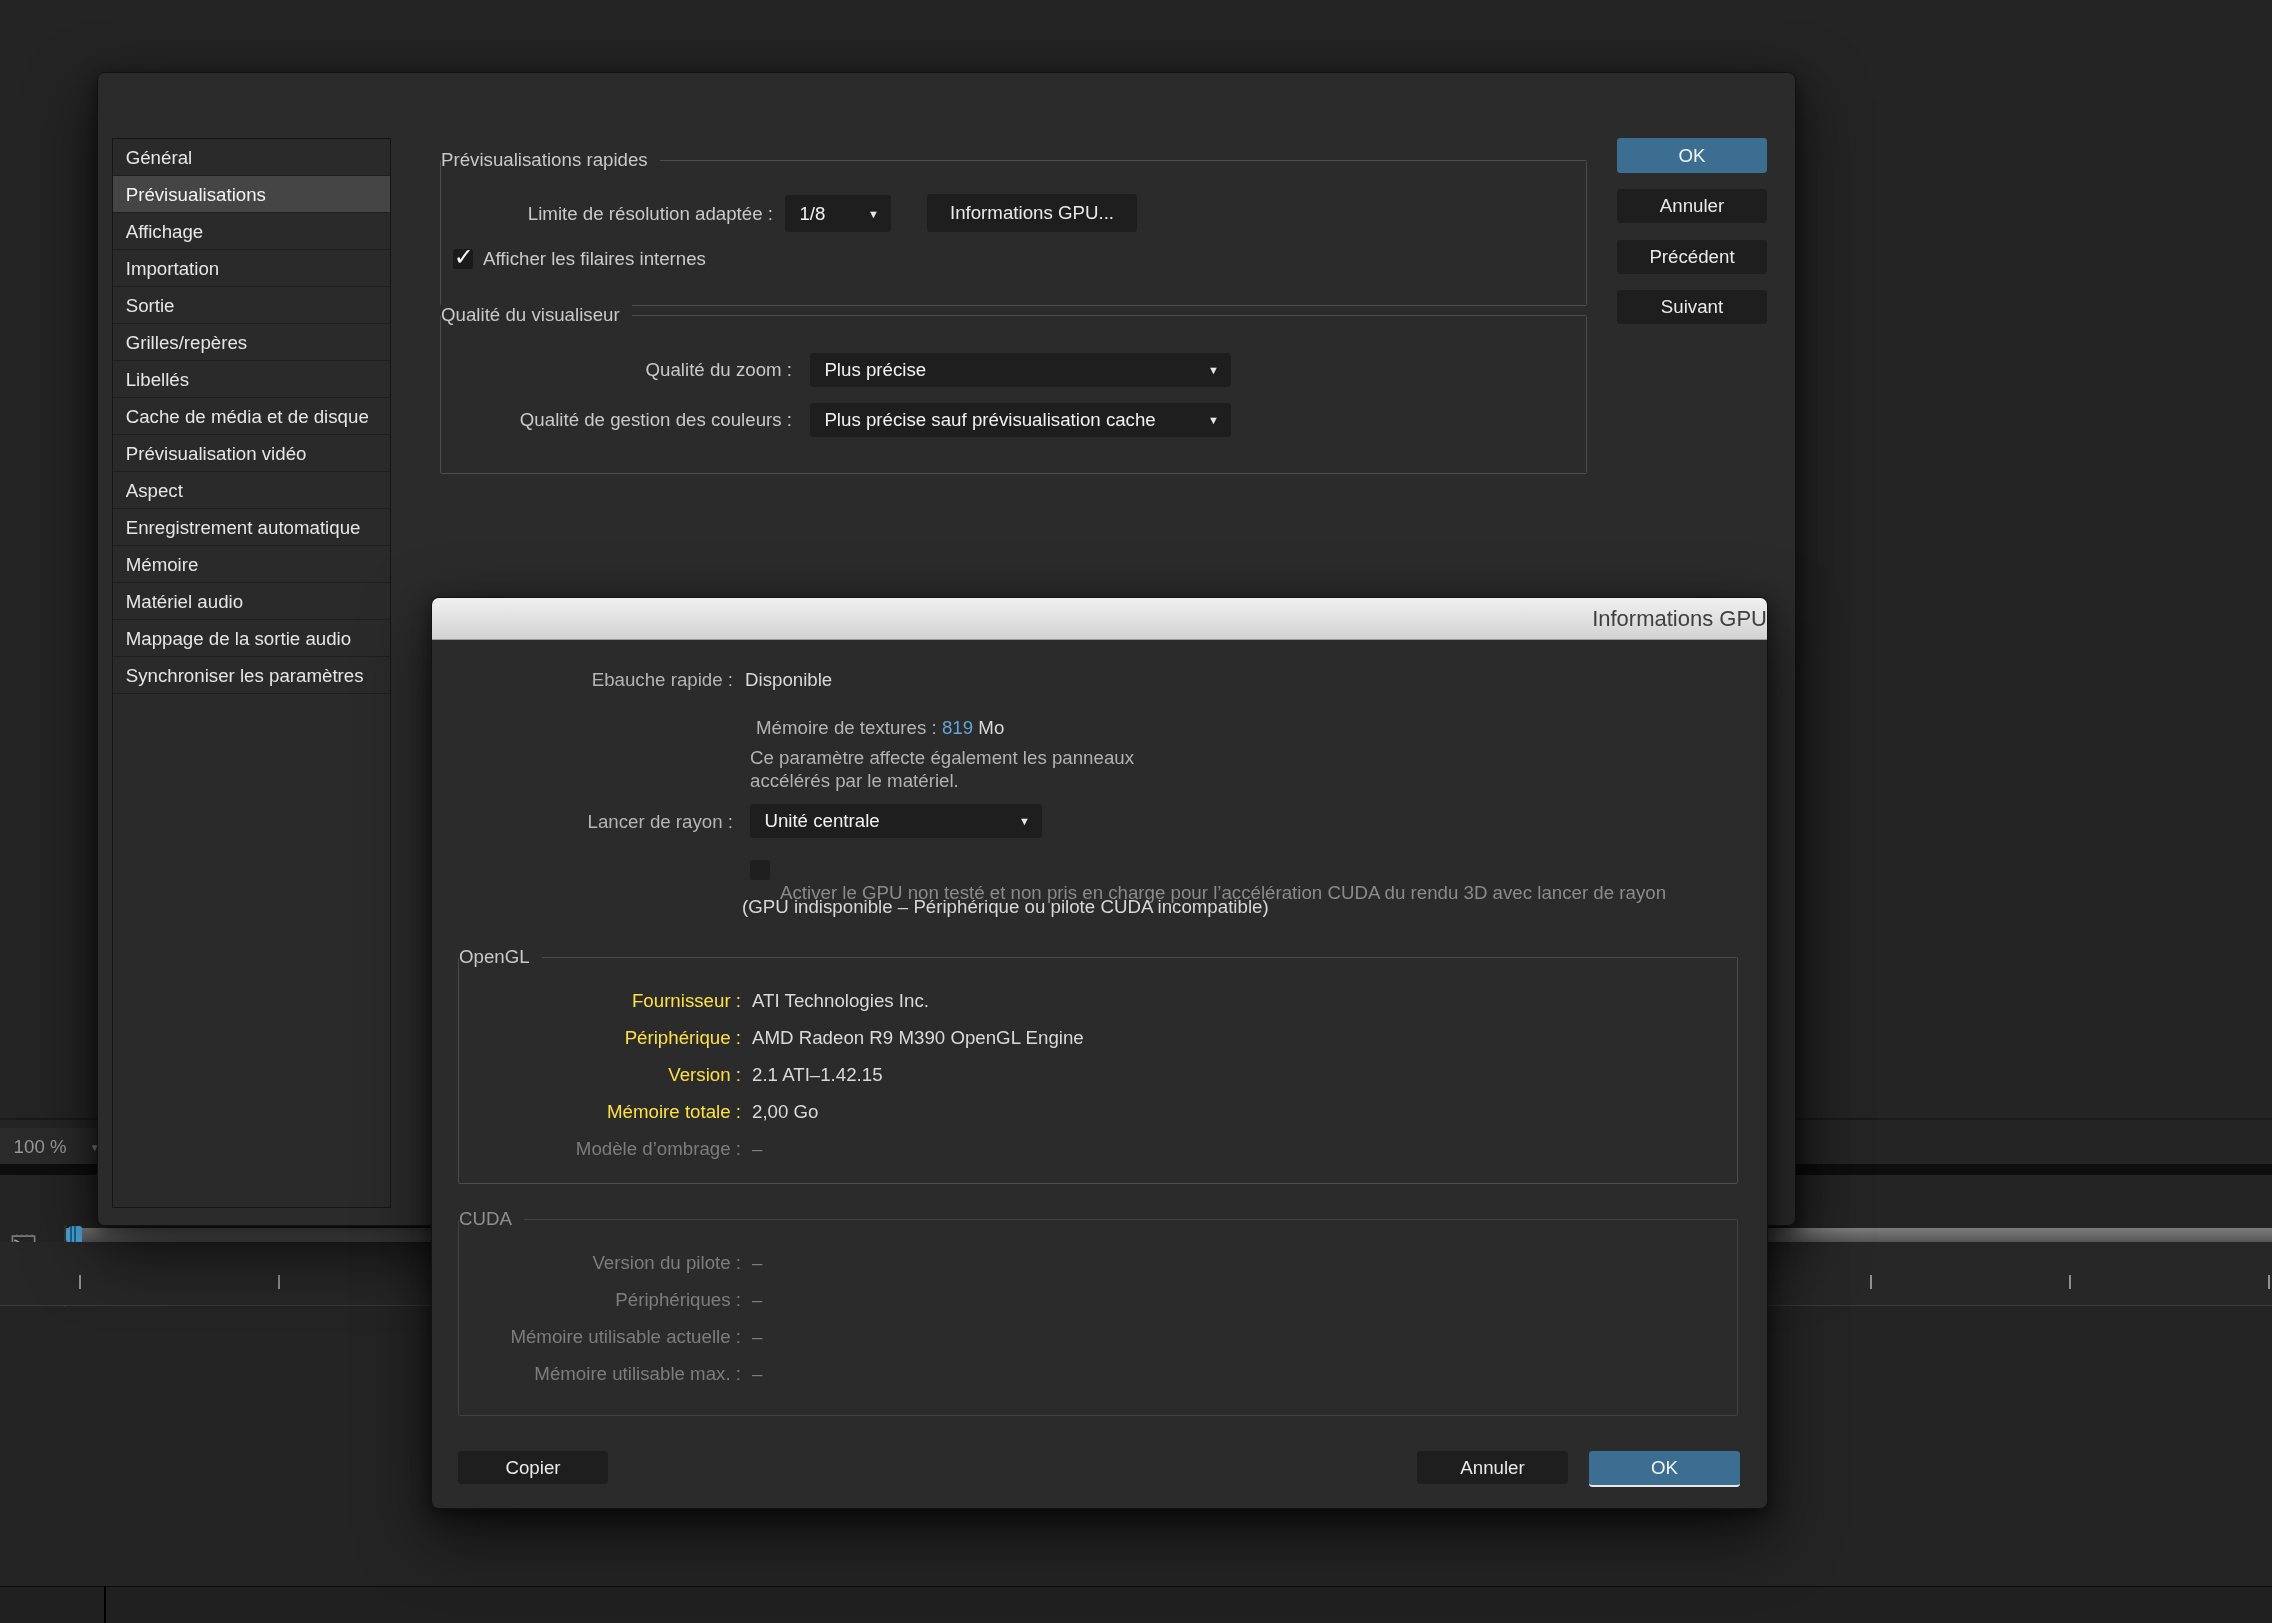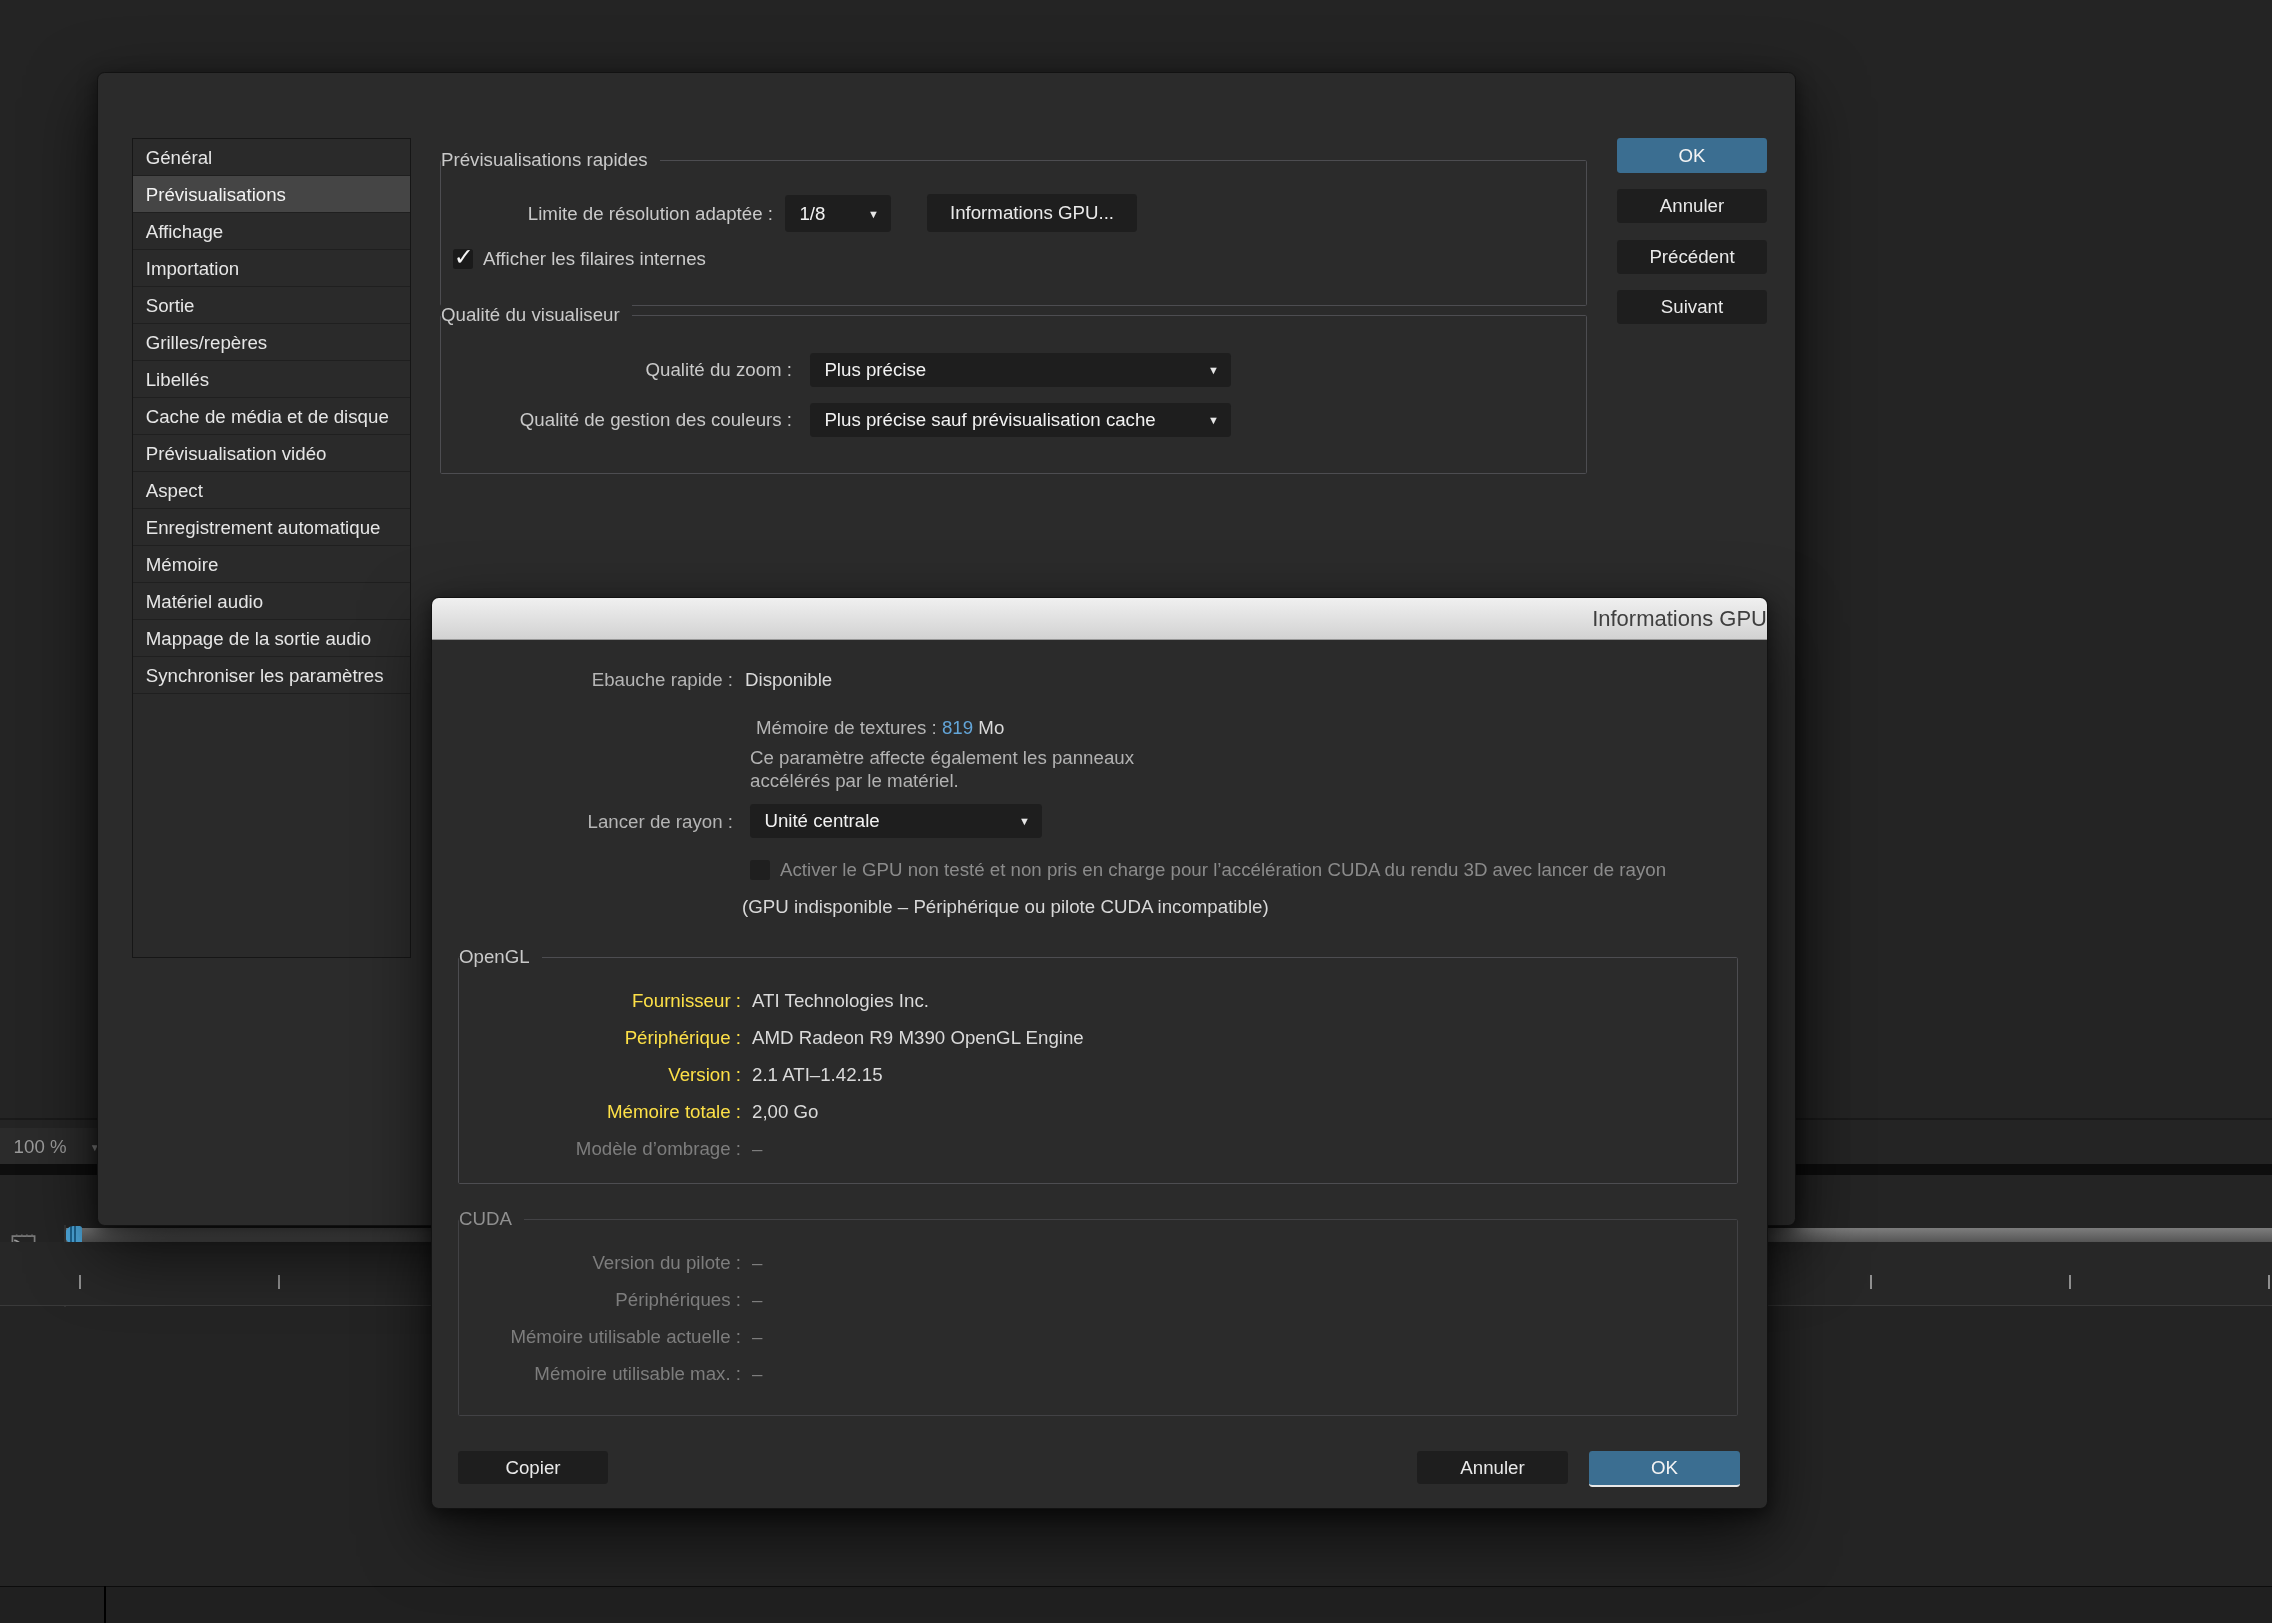--- a/index.html
+++ b/index.html
@@ -46,24 +46,24 @@
                      font-size:18.7px;color:#f2f2f2;white-space:nowrap;}
   .dropdown .dd-arrow{position:absolute;right:12px;top:50%;transform:translateY(-50%);font-size:11px;color:#e6e6e6;}
   .btn{position:absolute;background:#1e1e1e;border-radius:3.4px;color:#eaeaea;font-size:18.7px;
        display:flex;align-items:center;justify-content:center;white-space:nowrap;}
   .btn.blue{background:#3b6e91;color:#f4f4f4;}
   .btn.focus-underline{height:36px;border-bottom:2.5px solid #e8e8e8;box-sizing:border-box;}
   .checkbox{position:absolute;width:20.4px;height:20.4px;background:#1a1a1a;border-radius:2.5px;}
   .checkbox .check{display:none;position:absolute;left:0.8px;top:-6px;font-size:24px;color:#f5f5f5;}
   .checkbox.checked .check{display:block;}
   .cblabel{position:absolute;font-size:18.7px;color:#cbcbcb;white-space:nowrap;line-height:20.4px;}
-  .cblabel.dim{color:#8b8b8b;}
+  .cblabel.dim{color:#8b8b8b;margin-top:23px;}
 
   
-  .sidebar{position:absolute;left:34px;top:65px;width:279px;height:820px;background:#2a2a2a;
+  .sidebar{position:absolute;left:14px;top:65px;width:279px;height:1070px;background:#2a2a2a;
            border:1.7px solid #161616;box-sizing:border-box;}
   .side-item{height:37px;line-height:37px;padding-left:12.7px;font-size:18.7px;color:#e6e6e6;
              border-bottom:0.8px solid #1f1f1f;box-sizing:border-box;white-space:nowrap;overflow:hidden;}
   .side-item.selected{background:#454545;color:#f2f2f2;}
 
   
   .gtext{position:absolute;font-size:18.7px;white-space:nowrap;}
   .glabel{color:#b5b5b5;}
   .gvalue{color:#dadada;}
   .gnote{color:#b2b2b2;line-height:24px;}

